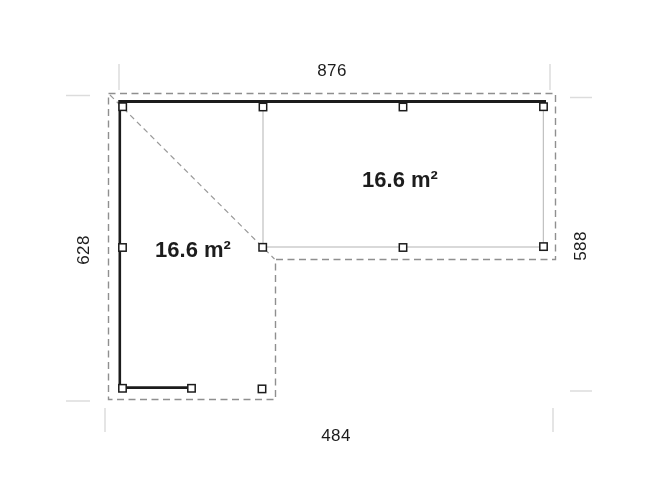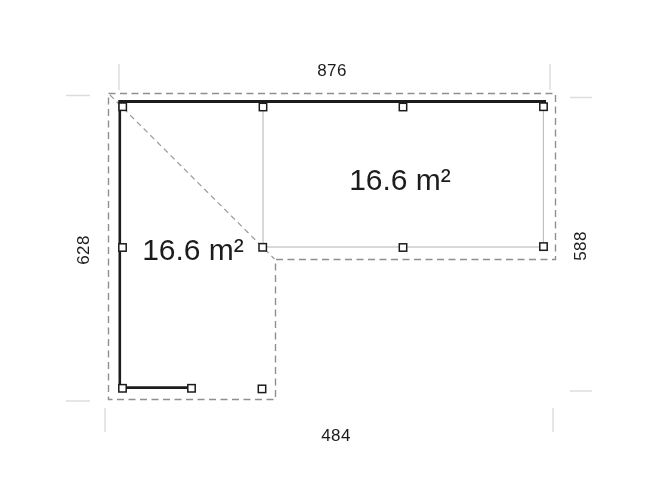--- a/index.html
+++ b/index.html
@@ -20,22 +20,22 @@
   .dim-label{
     font-size:17px;
     font-weight:400;
     letter-spacing:0.3px;
     transform:translate(-50%,-50%);
   }
   .dim-label.vertical{
     transform:translate(-50%,-50%) rotate(-90deg);
   }
   .area-label{
-    font-size:30px;
-    font-weight:400;
+    font-size:22px;
+    font-weight:700;
     transform:translate(-50%,-50%);
   }
 </style>
 </head>
 <body>
 
 <div id="page">
 
   <svg id="plan-svg" width="667" height="500" viewBox="0 0 667 500">
 

